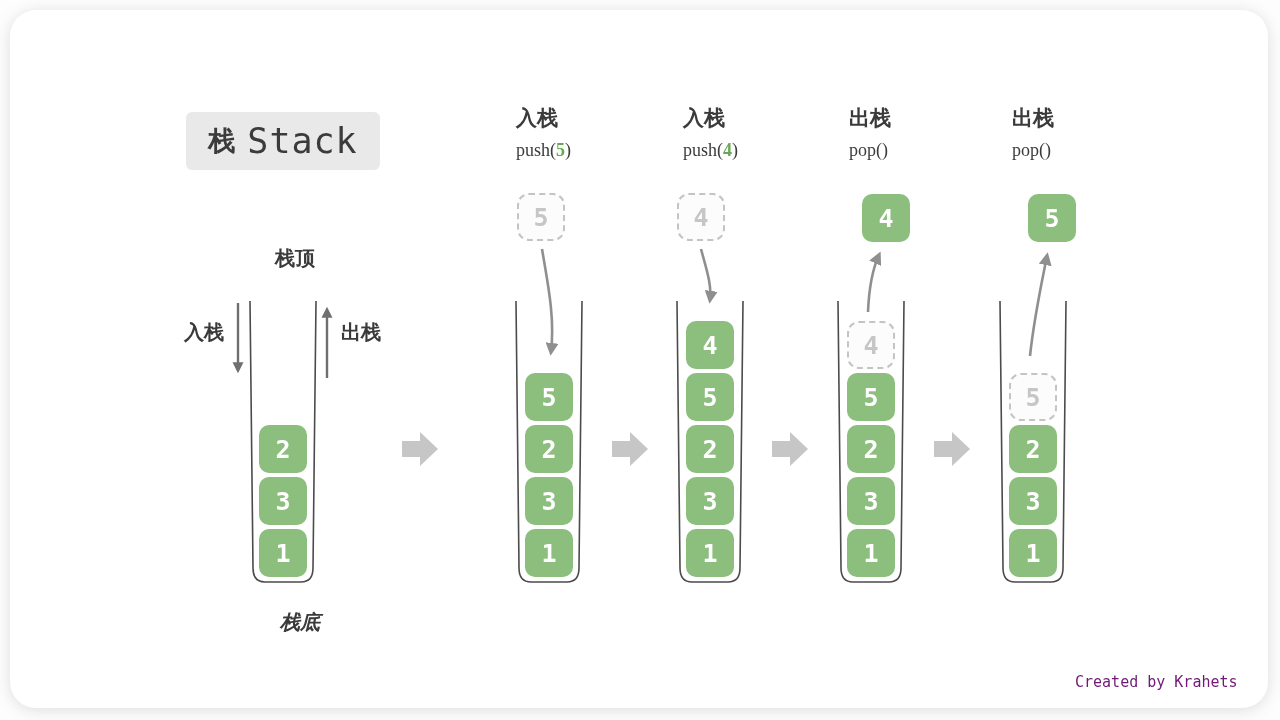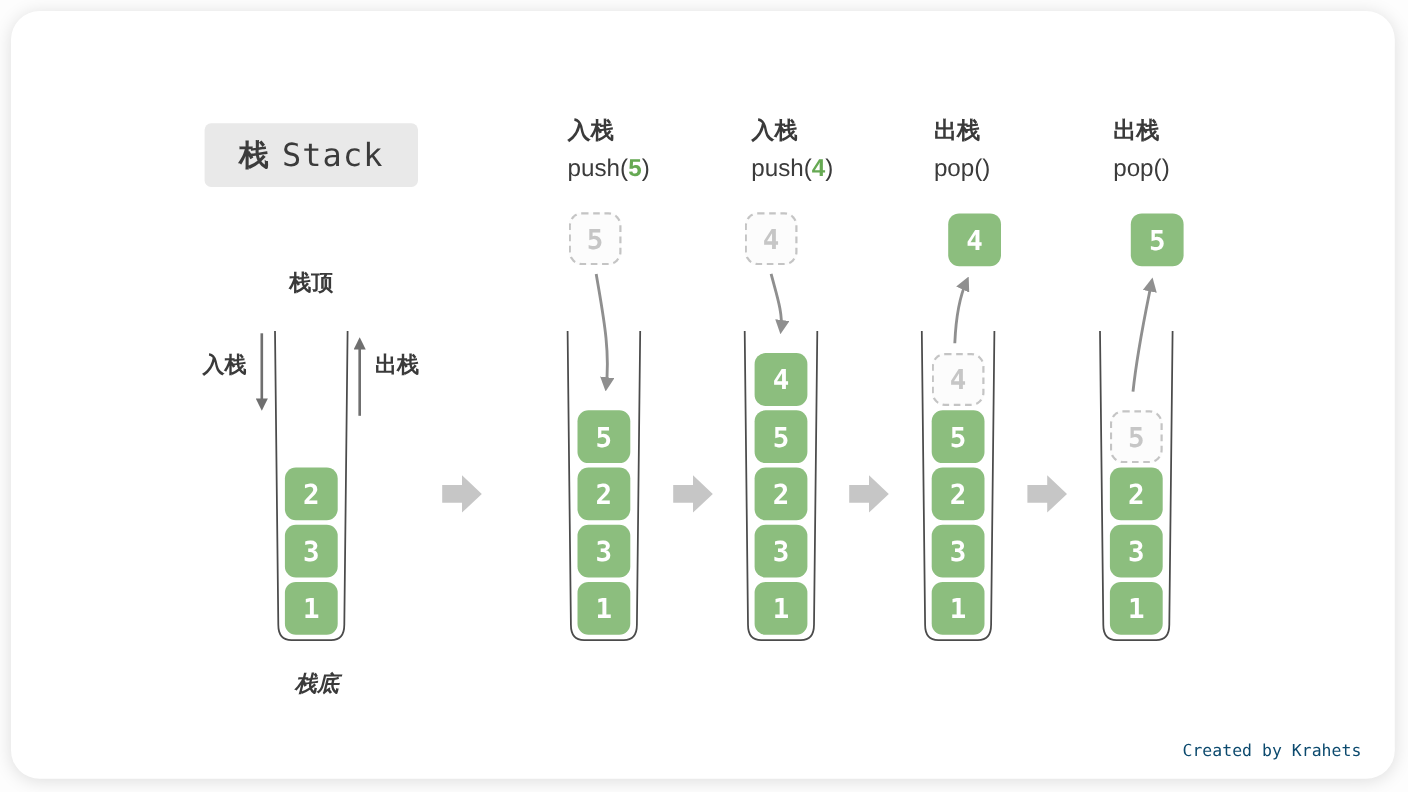--- a/index.html
+++ b/index.html
@@ -6,39 +6,39 @@
   .stage{position:relative;width:1280px;height:720px;background:#fdfdfd;overflow:hidden;
          font-family:"Liberation Sans","DejaVu Sans",sans-serif;}
   .card{position:absolute;left:10px;top:10px;width:1258px;height:698px;background:#ffffff;
         border-radius:26px;box-shadow:0 2px 16px rgba(0,0,0,0.13);}
   .layer{position:absolute;left:0;top:0;width:1280px;height:720px;}
 
   .title-box{position:absolute;left:186px;top:112px;width:194px;height:58px;background:#e9e9e9;
              border-radius:6px;display:flex;align-items:center;justify-content:center;gap:12px;
              color:#3b3b3b;}
   .title-zh{font-size:27px;font-weight:700;}
-  .title-en{font-family:"DejaVu Sans Mono",monospace;font-size:29px;font-weight:500;letter-spacing:1px;}
+  .title-en{font-family:"DejaVu Sans Mono",monospace;font-size:35px;font-weight:500;letter-spacing:1px;}
 
   .zh-label{position:absolute;font-size:20px;font-weight:700;color:#3a3a3a;line-height:24px;}
-  .t-center{text-align:center;}
+  .t-center{text-align:right;}
   .t-right{text-align:right;}
 
   .op-zh{position:absolute;font-size:21px;font-weight:700;color:#3a3a3a;top:104px;}
-  .op-code{position:absolute;font-family:Liberation Sans, sans-serif;font-size:22px;
+  .op-code{position:absolute;font-family:Liberation Serif, serif;font-size:18px;
            color:#3b3b3b;top:140px;white-space:nowrap;}
   .op-num{color:#66a953;font-weight:700;}
 
   .box{position:absolute;box-sizing:border-box;width:48px;height:48px;border-radius:10px;
        display:flex;align-items:center;justify-content:center;
        font-family:"DejaVu Sans Mono",monospace;font-size:25px;font-weight:700;}
   .green{background:#8cbe7e;color:#ffffff;}
   .dashed{background:#fcfcfc;border:2.5px dashed #c4c4c4;color:#c6c6c6;border-radius:12px;}
 
   .watermark{position:absolute;left:1075px;top:673px;font-family:"DejaVu Sans Mono",monospace;
-             font-size:15px;color:#0c4a6e;}
+             font-size:15px;color:#701a75;}
 </style>
 </head>
 <body>
 
 <div class="stage">
   <div class="card"></div>
 
   <svg class="layer" viewBox="0 0 1280 720">
     <defs>
       <marker id="ah-mid" viewBox="0 0 10 10" refX="7" refY="5" markerWidth="5" markerHeight="5" orient="auto">

